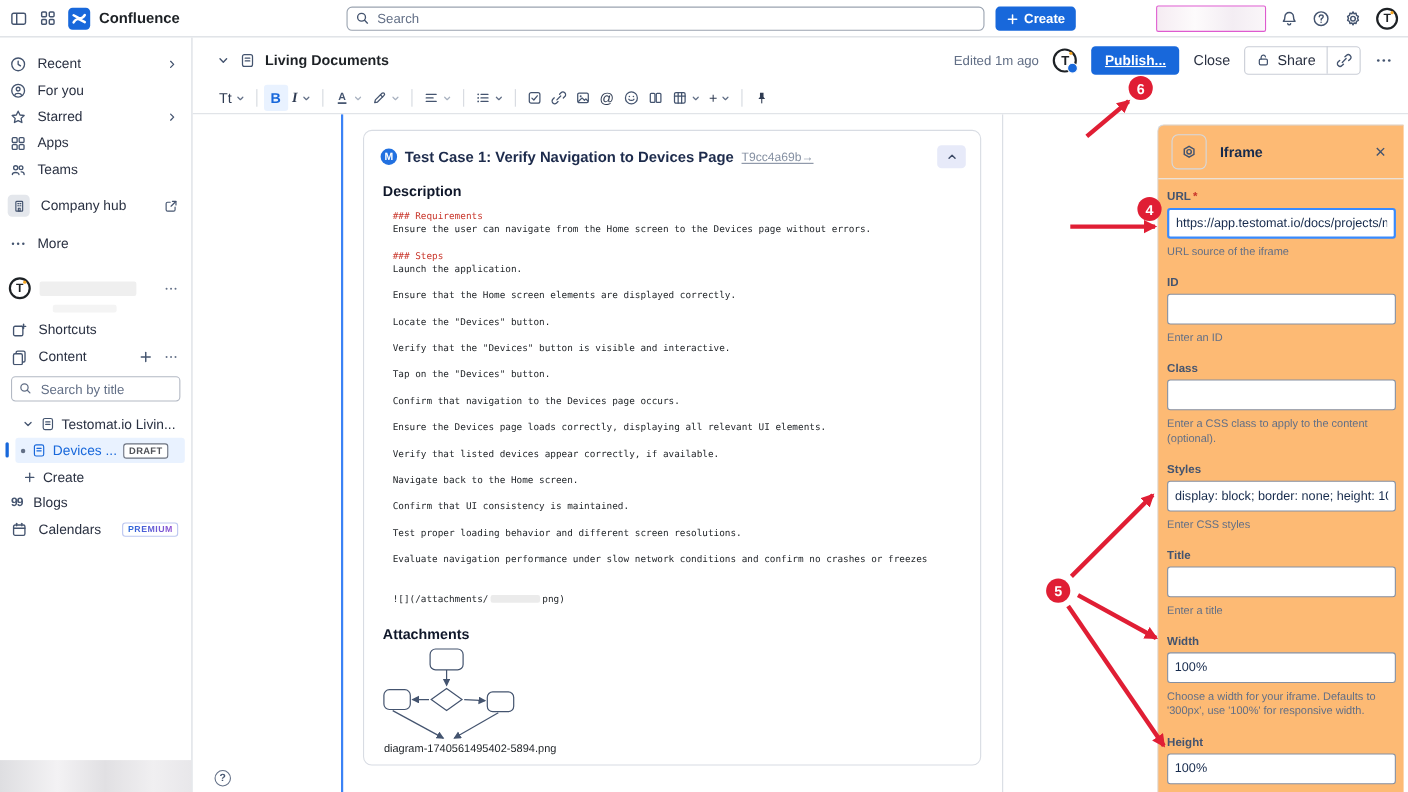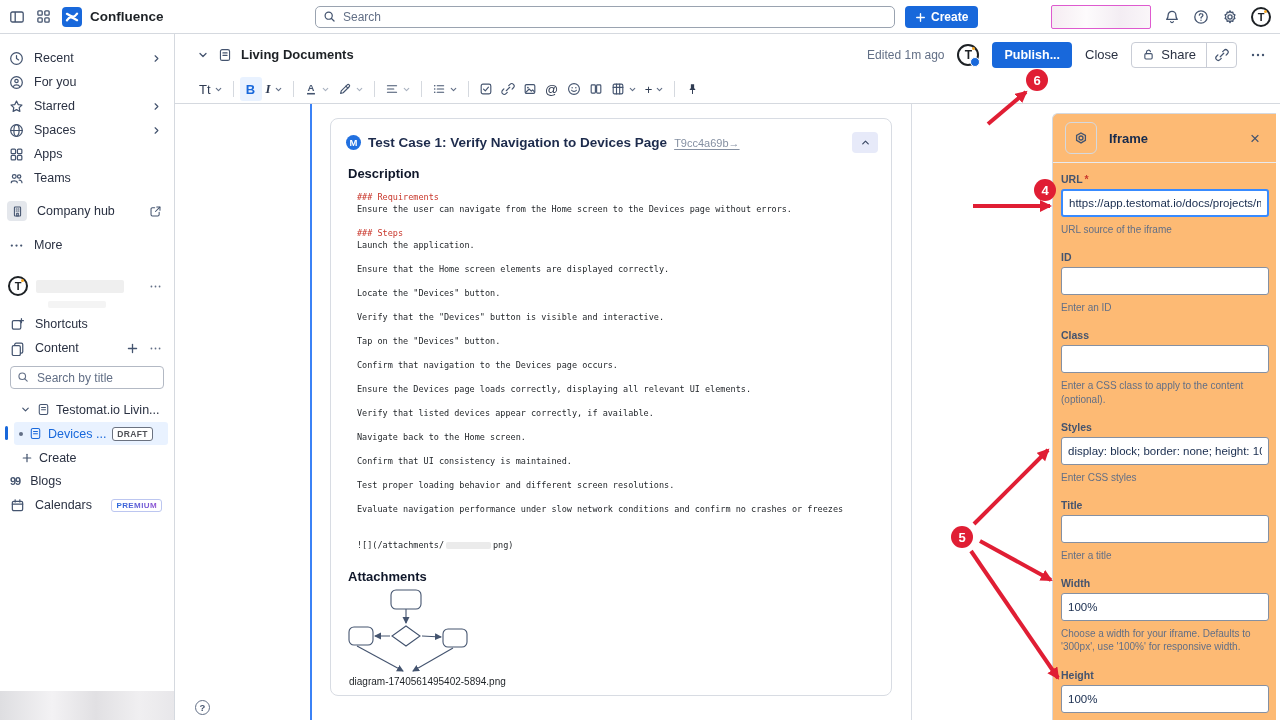--- a/index.html
+++ b/index.html
@@ -37,21 +37,21 @@
             border-radius:50%; background:#1868DB; border:1.5px solid #fff; }
 
   
   #page-header { position:absolute; left:175px; top:34px; width:1105px; height:41px; background:#fff;
             display:flex; align-items:center; padding:0 14px 0 22px; }
   #page-header .ph-left { display:flex; align-items:center; gap:9px; }
   .page-title { font-weight:bold; font-size:13px; color:#1D2125; }
   #page-header .ph-right { margin-left:auto; display:flex; align-items:center; gap:13px; }
   .edited-txt { font-size:12px; color:#626F86; }
   #publish-btn { height:26px; padding:0 12px; border:none; border-radius:4px; background:#1868DB;
-            color:#fff; font-weight:bold; font-size:12.5px; font-family:inherit; }
+            color:#fff; font-weight:bold; font-size:12.5px; font-family:inherit;text-decoration:underline; }
   .close-lbl { font-size:13px; color:#2A3142; font-weight:500; }
   .share-group { height:26px; border:1px solid #C9CDD6; border-radius:4px; display:flex;
             align-items:center; background:#fff; }
   .share-main { display:flex; align-items:center; gap:6px; padding:0 10px; font-size:13px;
             font-weight:500; color:#2A3142; }
   .share-sep { width:1px; height:25px; background:#C9CDD6; }
   .share-link { width:29px; display:flex; justify-content:center; }
 
   
   #toolbar { position:absolute; left:175px; top:75px; width:1105px; height:29px; background:#fff;
@@ -543,35 +543,20 @@
         <span class="lbl">Starred</span>
         <span class="ico">
           <svg width="11" height="11" viewBox="0 0 16 16" fill="none" stroke="#44546F" stroke-width="1.7" stroke-linecap="round" stroke-linejoin="round">
             <path d="M6 4l4 4-4 4"></path>
           </svg>
         </span>
       </div>
       <div class="side-item">
         <span class="ico">
           <svg width="15" height="15" viewBox="0 0 16 16" fill="none" stroke="currentColor" stroke-width="1.3" stroke-linecap="round" stroke-linejoin="round">
-            <circle cx="8" cy="8" r="6.2"></circle>
-            <ellipse cx="8" cy="8" rx="2.8" ry="6.2"></ellipse>
-            <line x1="1.8" y1="8" x2="14.2" y2="8"></line>
-          </svg>
-        </span>
-        <span class="lbl">Spaces</span>
-        <span class="ico">
-          <svg width="11" height="11" viewBox="0 0 16 16" fill="none" stroke="#44546F" stroke-width="1.7" stroke-linecap="round" stroke-linejoin="round">
-            <path d="M6 4l4 4-4 4"></path>
-          </svg>
-        </span>
-      </div>
-      <div class="side-item">
-        <span class="ico">
-          <svg width="15" height="15" viewBox="0 0 16 16" fill="none" stroke="currentColor" stroke-width="1.3" stroke-linecap="round" stroke-linejoin="round">
             <rect x="2.3" y="2.3" width="4.7" height="4.7" rx="1"></rect>
             <rect x="9" y="2.3" width="4.7" height="4.7" rx="1"></rect>
             <rect x="2.3" y="9" width="4.7" height="4.7" rx="1"></rect>
             <rect x="9" y="9" width="4.7" height="4.7" rx="1"></rect>
           </svg>
         </span>
         <span class="lbl">Apps</span>
       </div>
       <div class="side-item">
         <span class="ico">

